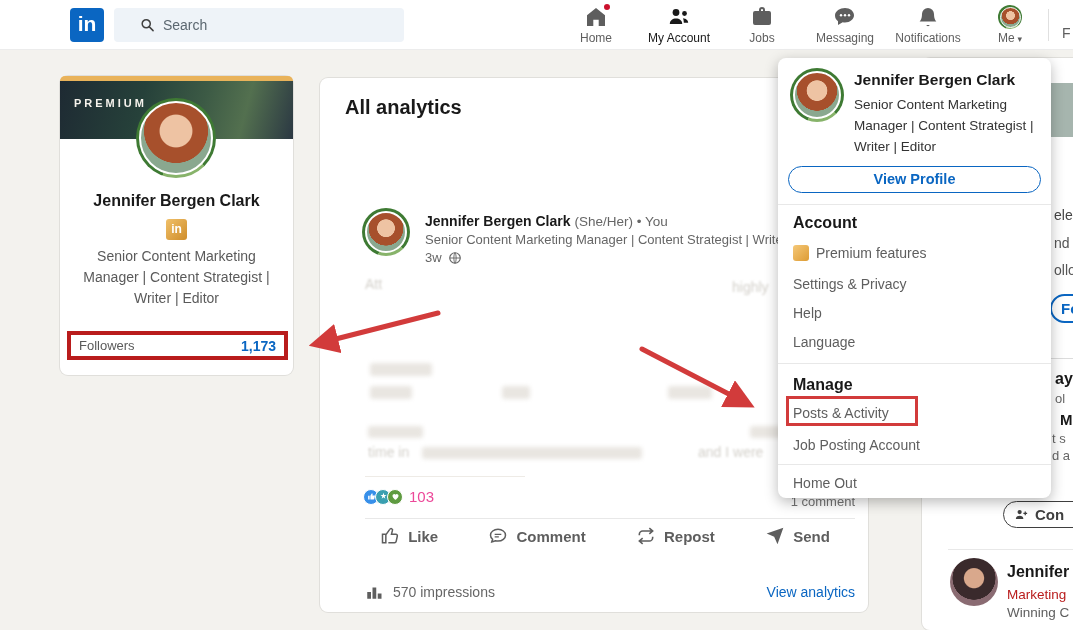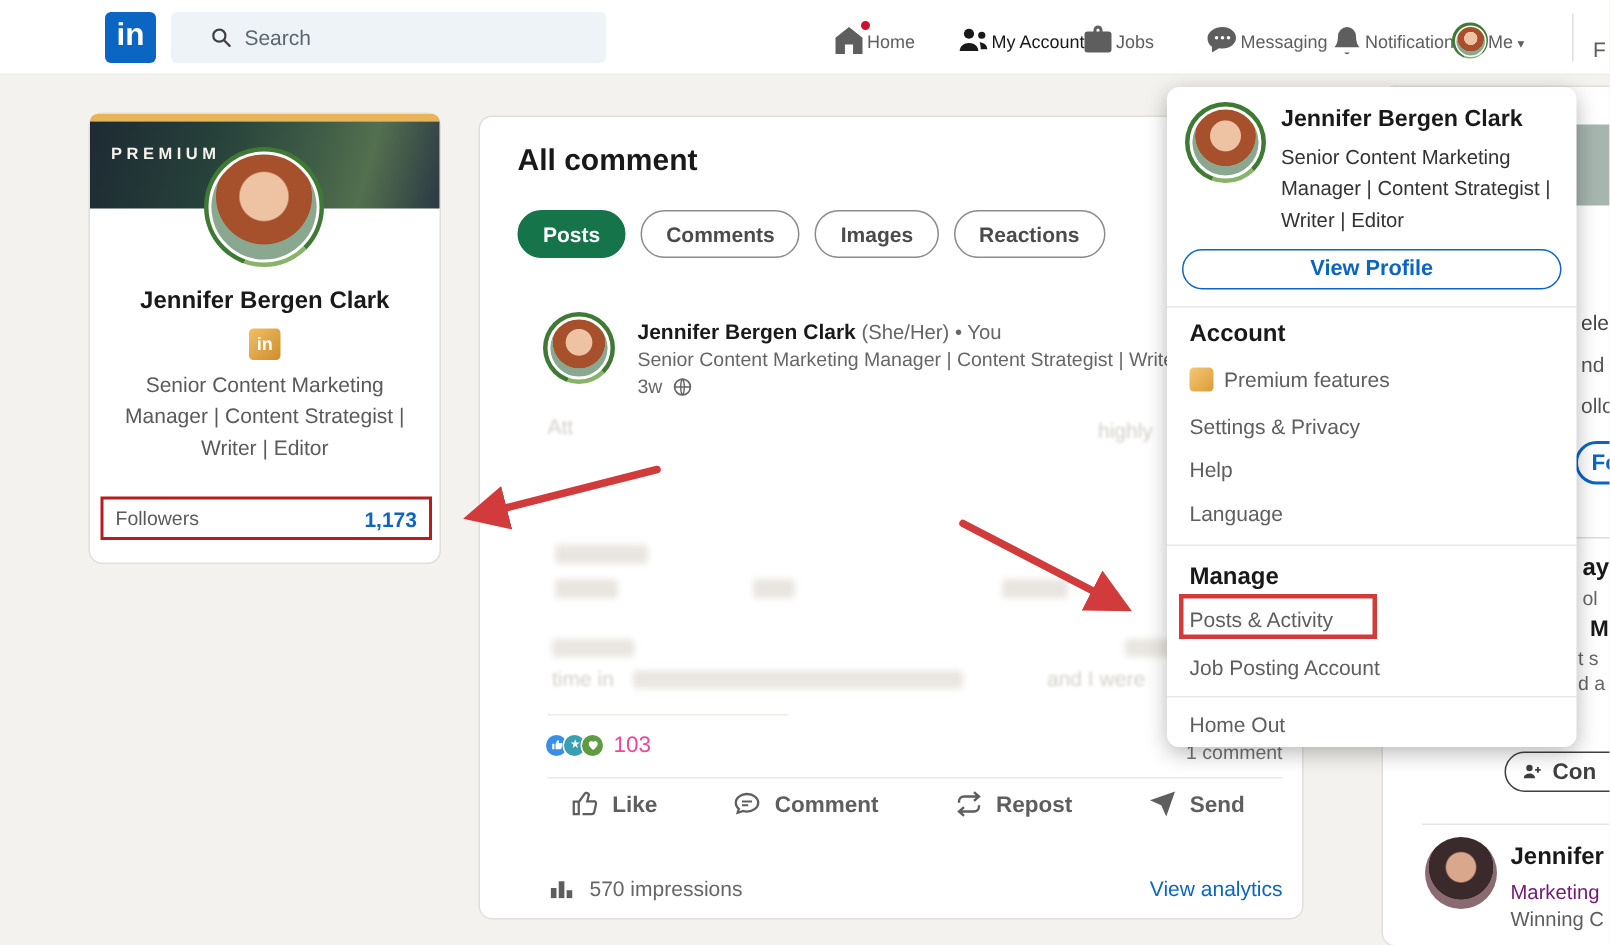--- a/index.html
+++ b/index.html
@@ -8,21 +8,21 @@
   .abs { position:absolute; }
   .card { background:#fff; border-radius:8px; box-shadow:0 0 0 1px rgba(0,0,0,.08); }
 
   
   #topnav { left:0; top:0; width:1073px; height:50px; background:#fff; border-bottom:1px solid #ececec; z-index:20; }
   #logo { left:70px; top:8px; width:34px; height:34px; background:#0a66c2; border-radius:4px; color:#fff;
           font-weight:bold; font-size:21px; text-align:center; line-height:32px; }
   #searchbox { left:114px; top:8px; width:290px; height:34px; background:#eef3f8; border-radius:4px; display:flex; align-items:center; padding:0 26px; }
   #searchbox input { border:none; background:transparent; outline:none; font-size:14px; color:#333; margin-left:8px; width:230px; font-family:"Liberation Sans",sans-serif; }
   #searchbox input::placeholder { color:#5b6770; }
-  .nav-item { top:5px; width:84px; height:44px; display:flex; flex-direction:row; align-items:center; color:#5e5e5e; cursor:pointer; }
+  .nav-item { top:5px; width:84px; height:44px; display:flex; flex-direction:column; align-items:center; color:#5e5e5e; cursor:pointer; }
   .nav-item svg { display:block; }
   .nav-label { font-size:12px; margin-top:2px; white-space:nowrap; }
   .nav-item.active { color:#191919; }
   .nav-ic { position:relative; height:24px; }
   .nav-dot { position:absolute; right:-4px; top:-3px; width:10px; height:10px; border-radius:50%; background:#cb112d; border:2px solid #fff; }
   .me-caret { font-size:9px; margin-left:3px; color:#5e5e5e; }
   #nav-divider { left:1048px; top:9px; width:1px; height:32px; background:#e0e0e0; }
   #nav-fragment { left:1062px; top:25px; font-size:14px; color:#5e5e5e; }
 
   
@@ -36,21 +36,21 @@
   #pcard { left:60px; top:76px; width:233px; height:299px; }
   #pcard-gold { left:0; top:0; width:233px; height:5px; background:#e9b35a; border-radius:8px 8px 0 0; }
   #pcard-cover { left:0; top:5px; width:233px; height:58px; border-radius:0;
     background:linear-gradient(105deg,#1e2a33 0%,#26413a 35%,#3c5a45 60%,#53704f 78%,#2b3843 100%); }
   #premium-label { left:14px; top:16px; color:#f5f2ec; font-size:11px; font-weight:bold; letter-spacing:3px; }
   #pcard-avatar { left:76px; top:22px; width:80px; height:80px; }
   #pcard-name { left:0; top:116px; width:233px; text-align:center; font-size:16px; font-weight:bold; color:#191919; }
   #pcard-badge { left:106px; top:143px; width:21px; height:21px; border-radius:3px;
     background:linear-gradient(135deg,#f0c069,#cf8d2a); color:#fff; font-weight:bold; font-size:12px; text-align:center; line-height:20px; }
   #pcard-headline { left:16px; top:170px; width:201px; text-align:center; font-size:14px; color:#5a5a5a; line-height:21px; }
-  #followers-row { left:7px; top:255px; width:221px; height:29px; border:2px solid #b91c1c; display:flex; align-items:center; justify-content:space-between; padding:0 8px; background:#fff; }
+  #followers-row { left:7px; top:255px; width:221px; height:29px; border:4px solid #b91c1c; display:flex; align-items:center; justify-content:space-between; padding:0 8px; background:#fff; }
   #followers-label { font-size:13px; color:#5a5a5a; }
   #followers-count { font-size:14px; font-weight:bold; color:#0a66c2; }
 
   
   #main { left:320px; top:78px; width:548px; height:534px; overflow:hidden; }
   #activity-title { left:25px; top:18px; font-size:20px; font-weight:bold; color:#191919; }
   #tabs { left:25px; top:62px; display:flex; gap:10px; }
   .pill { height:32px; padding:0 16px; border-radius:16px; font-size:14px; font-weight:bold; line-height:30px; background:#fff; color:#4b4b4b; border:1px solid #8c8c8c; cursor:pointer; }
   .pill.active { background:#15744a; color:#fff; border-color:#15744a; }
   #post-avatar { left:42px; top:130px; width:48px; height:48px; }
@@ -91,21 +91,21 @@
   #rr-cover { left:1040px; top:83px; width:33px; height:54px; background:#a6b5ae; z-index:6; }
   .rr-frag { z-index:6; white-space:nowrap; }
   #follow-frag { left:1050px; top:294px; width:60px; height:29px; border:2px solid #0a66c2; border-radius:15px;
     color:#0a66c2; font-weight:bold; font-size:15px; line-height:25px; padding-left:9px; z-index:6; }
   #rr-div1 { left:1046px; top:358px; width:27px; height:1px; background:#dcdcdc; z-index:6; }
   #connect-pill { left:1003px; top:501px; width:95px; height:27px; border:1.5px solid #3f3f3f; border-radius:14px;
     display:flex; align-items:center; gap:6px; padding-left:10px; color:#3f3f3f; font-size:15px; font-weight:bold; z-index:6; background:#fff; }
   #rr-div2 { left:948px; top:549px; width:125px; height:1px; background:#e8e8e8; z-index:6; }
   #rr-avatar { left:950px; top:558px; width:48px; height:48px; z-index:6; }
   #rr-name { left:1007px; top:563px; font-size:16px; font-weight:bold; color:#191919; z-index:6; }
-  #rr-line1 { left:1007px; top:587px; font-size:13.5px; color:#701a75; z-index:6; }
+  #rr-line1 { left:1007px; top:587px; font-size:13.5px; color:#b91c1c; z-index:6; }
   #rr-line2 { left:1007px; top:605px; font-size:13.5px; color:#5e5e5e; z-index:6; }
 
   
   #pa-redbox { left:786px; top:396px; width:132px; height:30px; border:3px solid #d23b3b; z-index:100; }
   #arrows { left:0; top:0; z-index:110; pointer-events:none; }
 </style>
 </head>
 <body>
 
 <div id="topnav" class="abs">
@@ -189,27 +189,21 @@
   <div id="pcard-name" class="abs">Jennifer Bergen Clark</div>
   <div id="pcard-badge" class="abs">in</div>
   <div id="pcard-headline" class="abs">Senior Content Marketing Manager | Content Strategist | Writer | Editor</div>
   <div id="followers-row" class="abs">
     <span id="followers-label">Followers</span>
     <span id="followers-count">1,173</span>
   </div>
 </div>
 
 <div id="main" class="abs card">
-  <div id="activity-title" class="abs">All comment</div>
-  <div id="tabs" class="abs">
-    <div class="pill active">Posts</div>
-    <div class="pill">Comments</div>
-    <div class="pill">Images</div>
-    <div class="pill">Reactions</div>
-  </div>
+  <div id="activity-title" class="abs">All analytics</div>
 
   <div id="post-avatar" class="abs otw">
       <div class="face"></div>
     </div>
   <div id="post-author-row" class="abs">
     <span id="post-author">Jennifer Bergen Clark</span>
     <span id="post-meta"> <span>(She/Her) • You</span></span>
   </div>
   <div id="post-headline" class="abs">Senior Content Marketing Manager | Content Strategist | Writer | Editor</div>
   <div id="post-time" class="abs">

